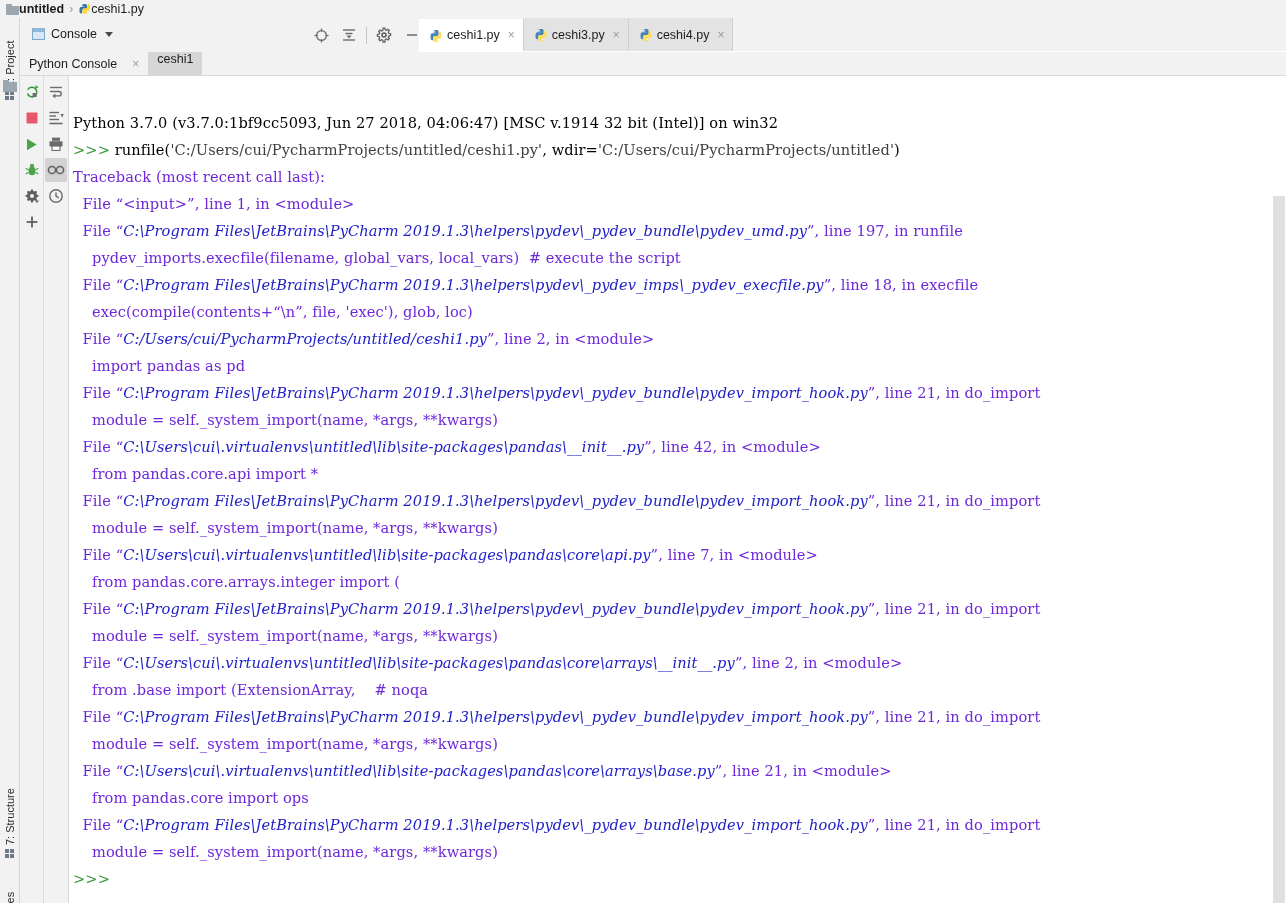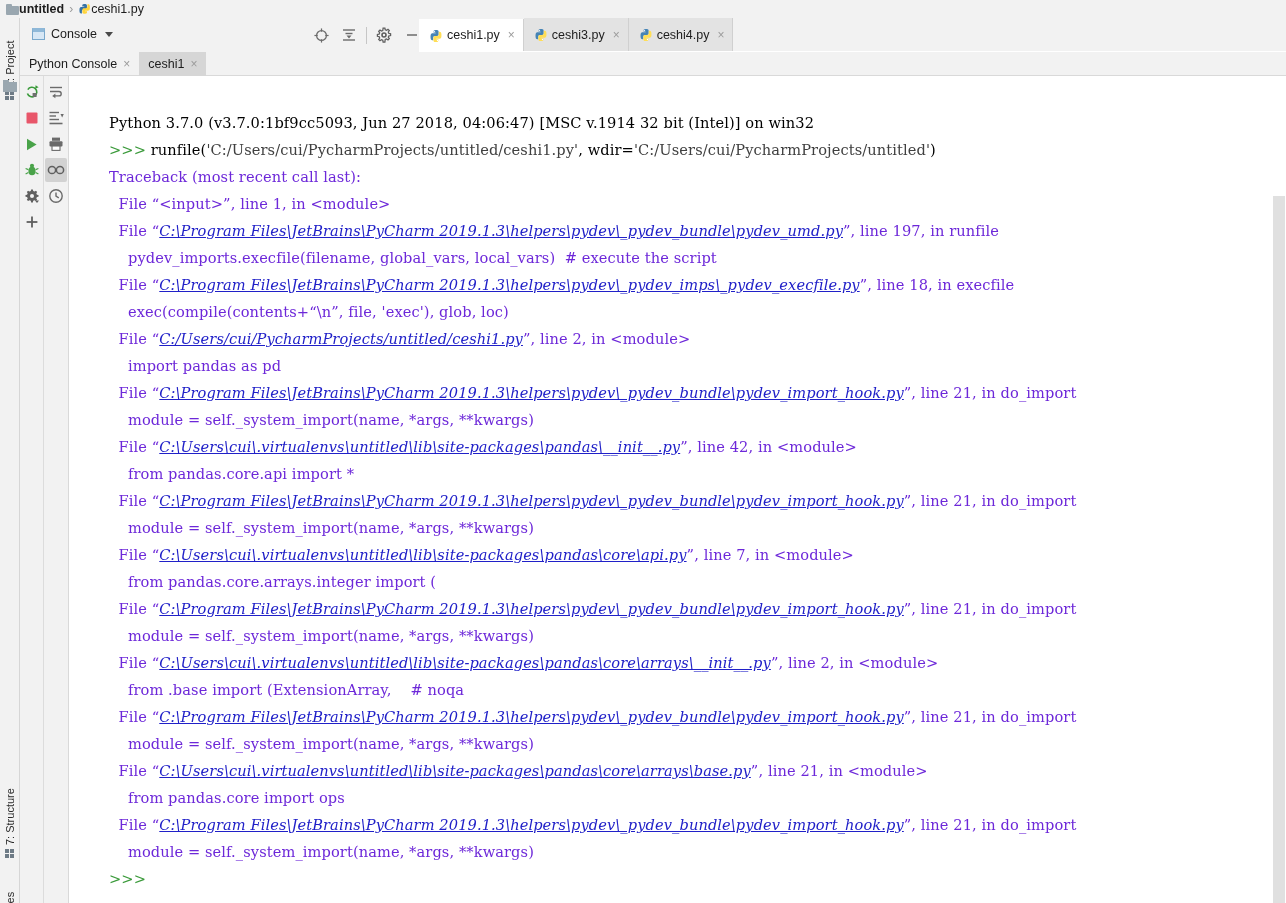--- a/index.html
+++ b/index.html
@@ -114,24 +114,24 @@
   }
 
   
   .console-tabs {
     position: absolute; left: 20px; top: 52px; width: 1266px; height: 24px;
     background: #f2f2f2;
     display: flex; align-items: center;
     border-bottom: 1px solid #d9d9d9;
   }
   .ctab {
-    height: 24px; display: flex; align-items: center; gap: 6px;
+    height: 24px; display: flex; align-items: center; gap: 15px;
     padding: 0 9px; font-size: 12.5px; color: #1d1d1d;
   }
-  .ctab.sel { background: #d6d6d6; }
+  .ctab.sel { background: #d6d6d6; flex-direction: column; }
   .ctab .cx { color: #9b9b9b; font-size: 12px; }
 
   
   .gutter {
     position: absolute; left: 20px; top: 76px; width: 48px; height: 827px;
     background: #f2f2f2;
     display: flex;
   }
   .gcol {
     width: 24px; height: 100%;
@@ -155,26 +155,26 @@
   .con-inner {
     position: absolute; left: 0; top: 0; right: 0; bottom: 0;
     padding: 33px 0 0 4px;
     font-family: "DejaVu Serif", "Liberation Serif", serif;
     font-size: 14.6px;
     line-height: 27px;
     white-space: pre;
     color: #000000;
     letter-spacing: 0.1px;
   }
-  .line { height: 27px; white-space: pre; margin-left: 36px; }
+  .line { height: 27px; white-space: pre; }
   .c-plain { color: #000000; }
   .c-err   { color: #6d28d9; }
   .c-str   { color: #404040; }
   .c-prompt{ color: #3a9a3a; }
-  .c-link  { color: #2020c8; font-style: italic; text-decoration: underline; }
+  .c-link  { color: #2020c8; font-style: italic; }
 
   
   .vscroll {
     position: absolute; right: 0; top: 0; width: 14px; height: 827px; background: #ffffff;
   }
   .vscroll .thumb {
     position: absolute; left: 1px; top: 120px; width: 12px; height: 707px; background: #e0e0e0;
   }
   .con-right-edge {
     position: absolute; right: 0; top: 0; width: 1px; height: 827px; background: #f0f0f0;

